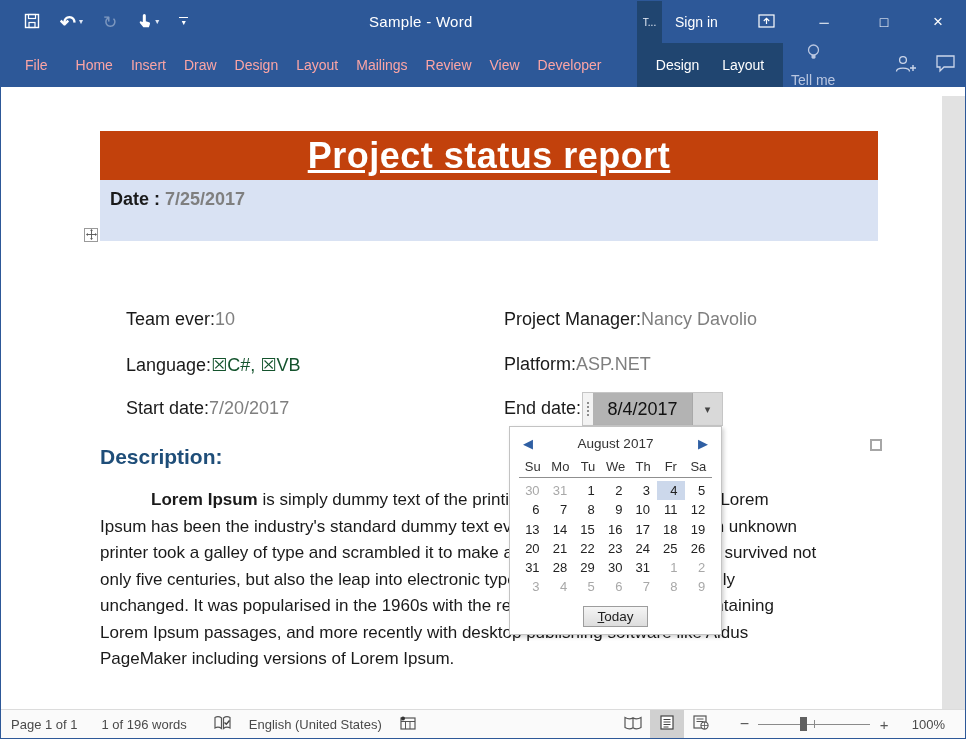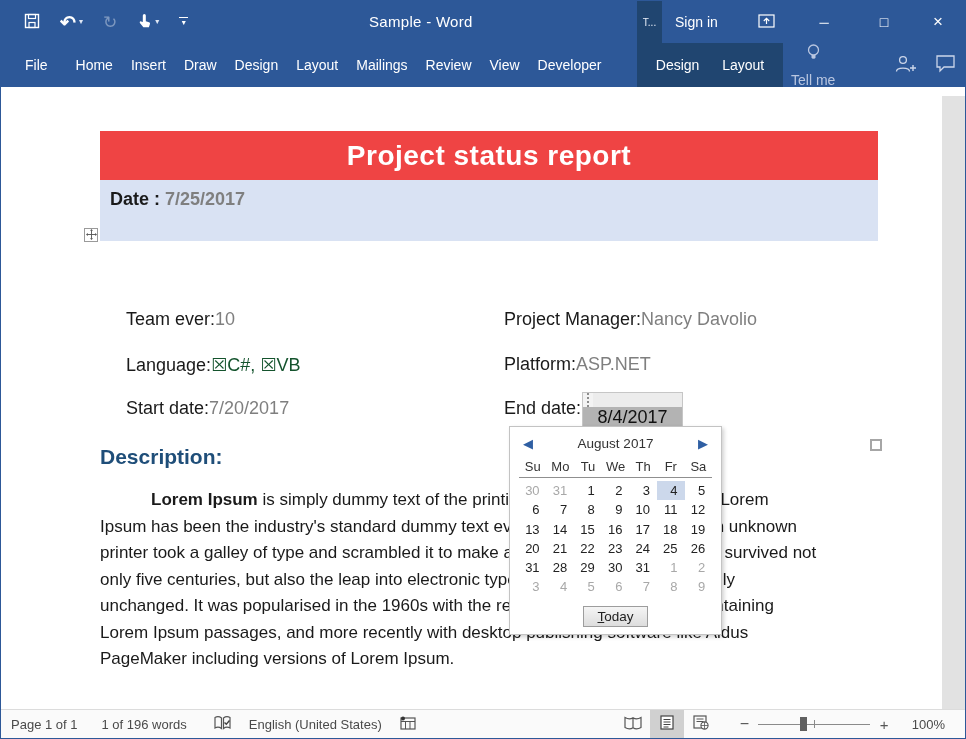--- a/index.html
+++ b/index.html
@@ -26,49 +26,49 @@
   .ctx-label{position:absolute;left:636px;top:0;width:25px;height:42px;line-height:44px;text-align:center;font-size:10px;color:#e8eef8;}
   .signin{position:absolute;left:668px;top:0;height:42px;line-height:42px;font-size:14px;color:#fff;padding:0 6px;}
   .win-btn{position:absolute;top:0;width:34px;height:42px;background:none;border:none;color:#fff;font-size:14px;display:flex;align-items:center;justify-content:center;}
   .btn-ribbondisp{left:748px;}
   .btn-min{left:806px;font-size:13px;}
   .btn-max{left:866px;font-size:14px;}
   .btn-close{left:920px;font-size:17px;}
 
   .tabsrow{position:absolute;left:0;top:42px;width:100%;height:44px;}
   .main-tabs{position:absolute;left:15px;top:0;height:44px;display:flex;align-items:center;}
-  .rtab{padding:0 9px;height:44px;line-height:44px;font-size:14px;color:#ffffff;white-space:nowrap;}
+  .rtab{padding:0 9px;height:44px;line-height:44px;font-size:14px;color:#fca5a5;white-space:nowrap;}
   .rtab.file{margin-right:10px;}
   .ctx-tabs{position:absolute;left:636px;top:0;width:146px;height:44px;display:flex;align-items:center;justify-content:space-evenly;}
   .ctx-tabs .rtab{color:#ffffff;padding:0 4px;}
   .tellme{position:absolute;left:790px;top:0;height:44px;display:flex;align-items:center;gap:7px;color:#b9c6e0;font-size:14px;flex-direction:column;}
   .icon-btn{background:none;border:none;padding:0;display:flex;align-items:center;justify-content:center;}
   .btn-person{position:absolute;left:892px;top:10px;width:26px;height:24px;}
   .btn-comment{position:absolute;left:932px;top:12px;width:24px;height:20px;}
 
   
   .doc{position:absolute;left:0;top:86px;right:0;bottom:29px;background:#fff;overflow:hidden;}
-  .banner{position:absolute;left:99px;top:44px;width:778px;height:49px;background:#ef4444;color:#fff;
-          font-size:28px;font-weight:bold;text-align:center;line-height:49px;letter-spacing:.5px;}
+  .banner{position:absolute;left:99px;top:44px;width:778px;height:49px;background:#c2410c;color:#fff;
+          font-size:36px;font-weight:bold;text-align:center;line-height:49px;letter-spacing:.5px;text-decoration:underline;}
   .band{position:absolute;left:99px;top:93px;width:778px;height:61px;background:#d9e2f3;font-size:18px;padding:9px 0 0 10px;}
   .band .lbl{font-weight:bold;color:#1a1a1a;}
   .band .val{color:#7f7f7f;font-weight:bold;}
   .move-handle{position:absolute;left:83px;top:141px;width:14px;height:14px;border:1px solid #9a9a9a;background:#fff;
                display:flex;align-items:center;justify-content:center;}
   .resize-square{position:absolute;left:869px;top:352px;width:12px;height:12px;border:2px solid #a6a6a6;background:#fff;}
 
   .frow{position:absolute;left:0;width:100%;height:26px;font-size:18px;white-space:nowrap;}
   .fr1{top:177px;} .fr2{top:222px;} .fr3{top:267px;} .fr4{top:311px;}
   .fcell-l{position:absolute;left:125px;} .fcell-r{position:absolute;left:503px;}
   .flabel{color:#1a1a1a;}
   .fvalue{color:#7f7f7f;}
   .fvalue.dark{color:#14532d;}
 
   
-  .date-control{position:absolute;left:581px;top:305px;height:34px;display:flex;align-items:stretch;border:1px solid #c6c6c6;background:#ececec;flex-direction:column;}
+  .date-control{position:absolute;left:581px;top:305px;height:34px;display:flex;align-items:stretch;border:1px solid #c6c6c6;background:#ececec;}
   .cc-handle{width:10px;display:flex;flex-direction:column;align-items:center;justify-content:center;gap:2px;background:#f3f3f3;}
   .cc-handle i{width:2px;height:2px;border-radius:50%;background:#6a6a6a;}
   .date-text{width:99px;background:#b3b3b3;color:#111;font-size:18px;display:flex;align-items:center;justify-content:center;}
   .date-drop{width:30px;background:#d9d9d9;border:none;border-left:1px solid #a8a8a8;color:#444;font-size:11px;display:flex;align-items:center;justify-content:center;}
 
   .desc-head{position:absolute;left:99px;top:358px;font-size:21px;font-weight:bold;color:#1f4e79;}
   .para{position:absolute;left:99px;top:400px;width:790px;font-size:17px;color:#1a1a1a;}
   .pline{height:26.5px;line-height:26.5px;white-space:nowrap;}
   .pline.first{padding-left:51px;}
 

